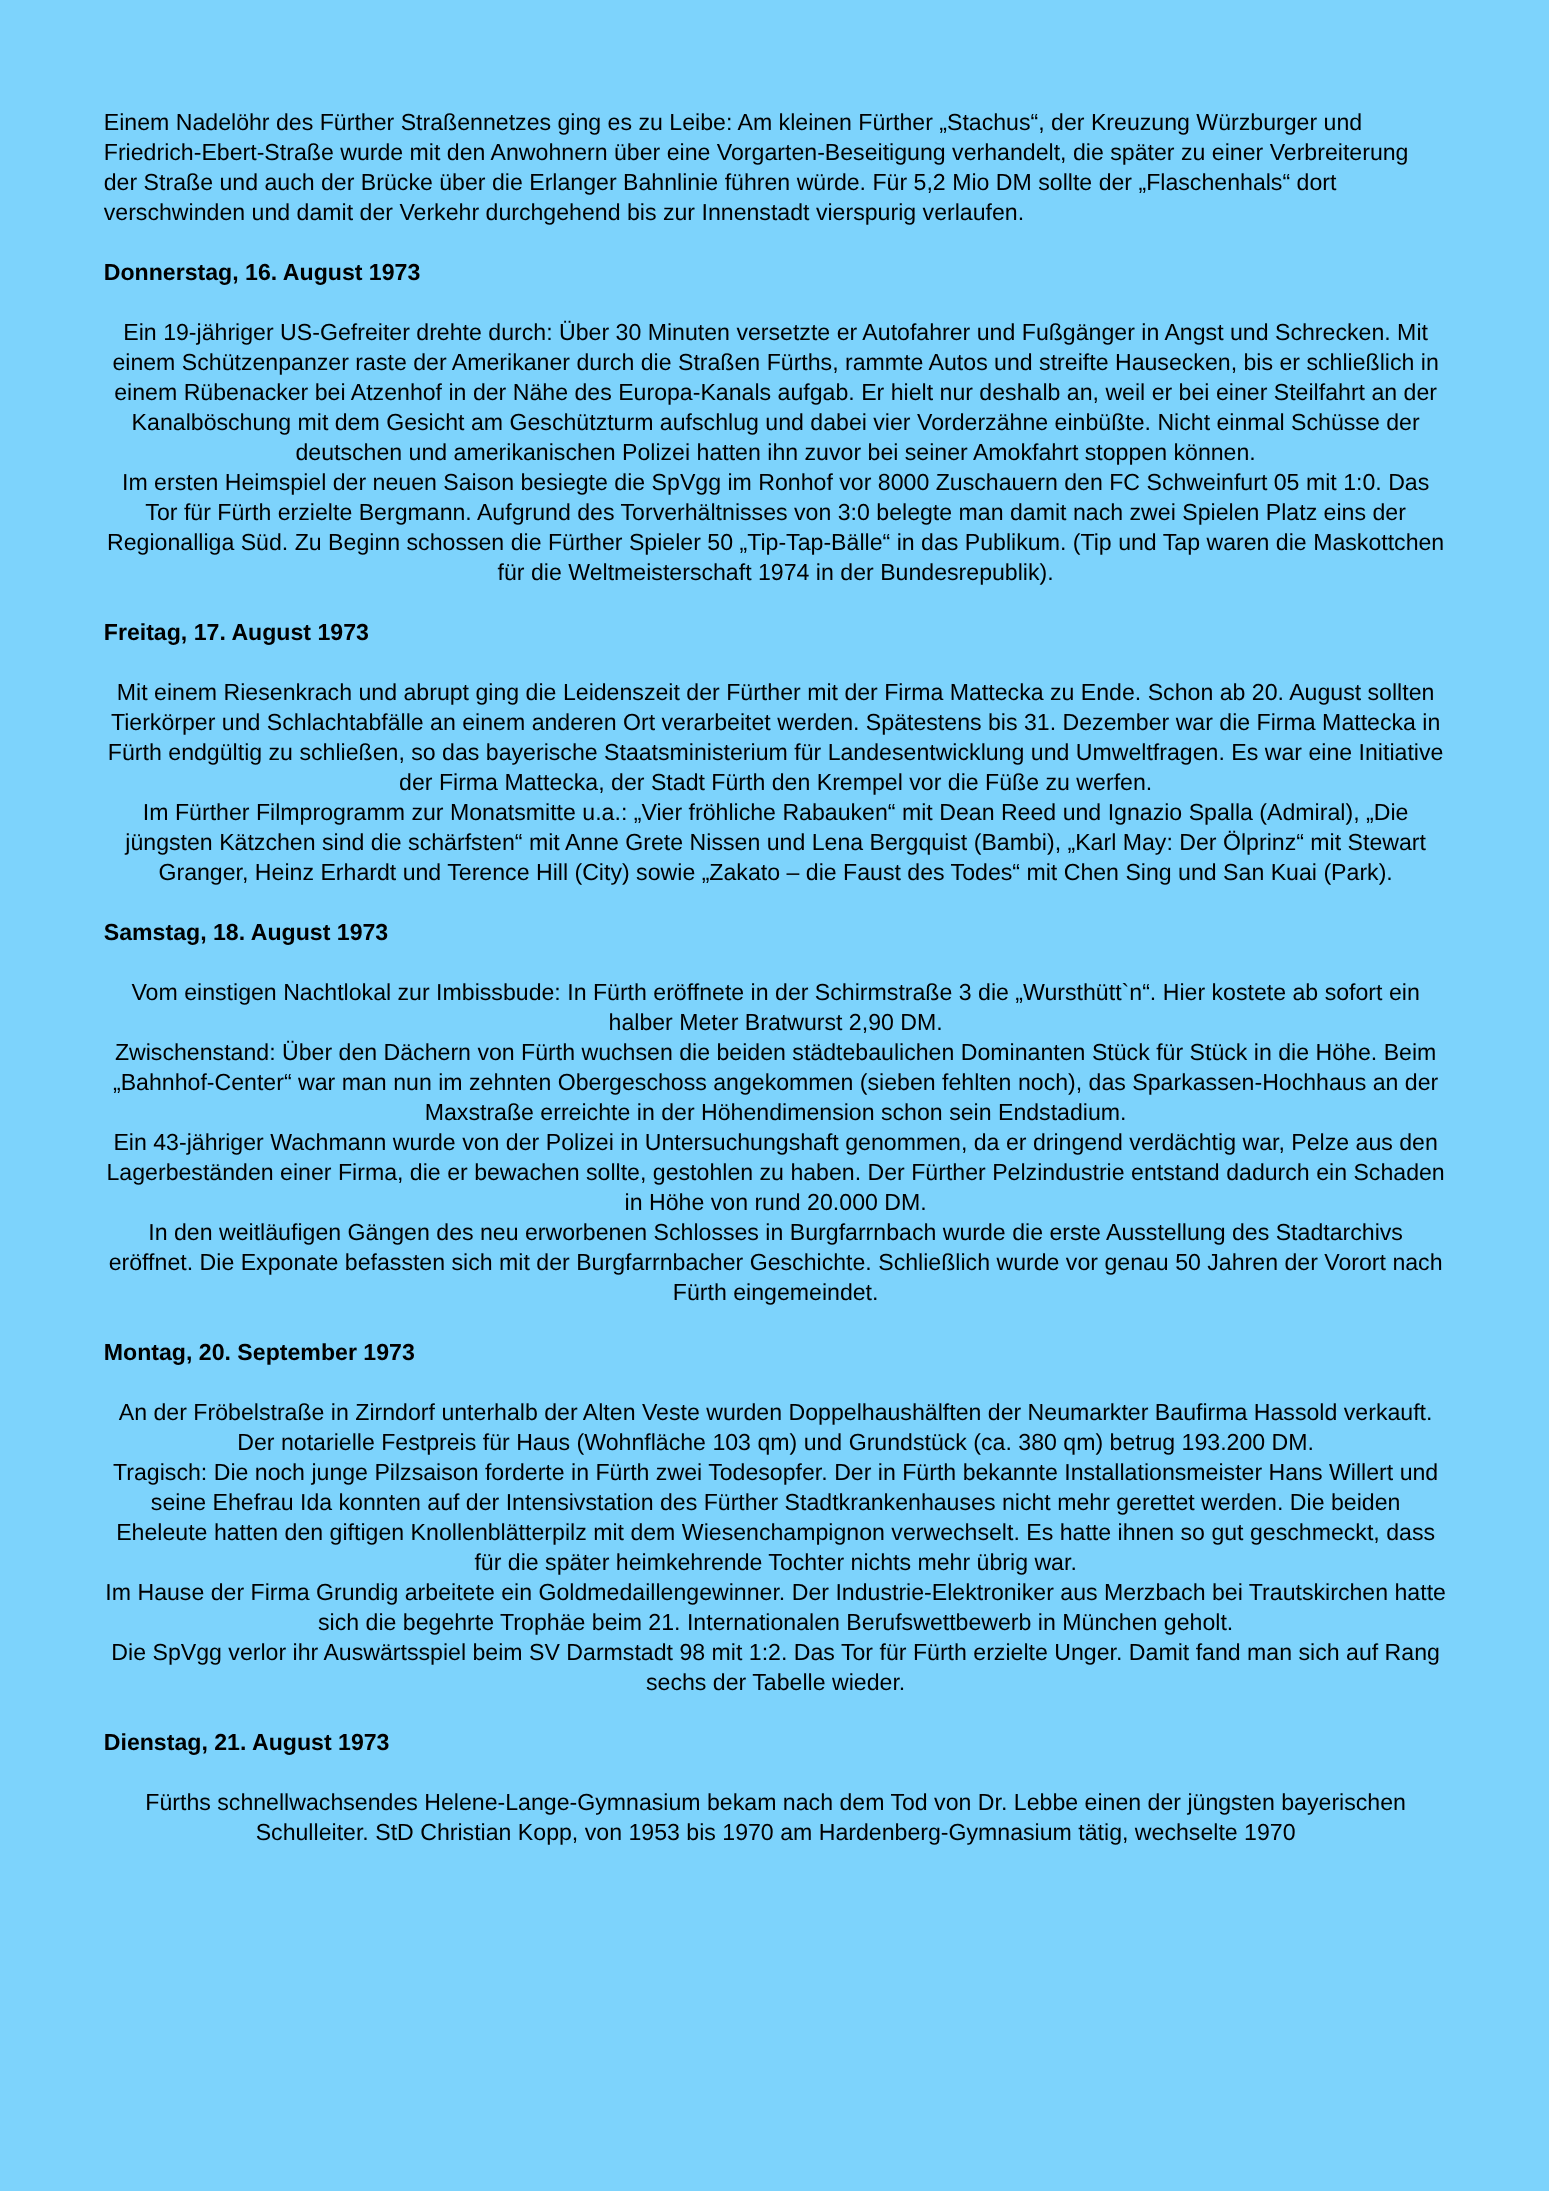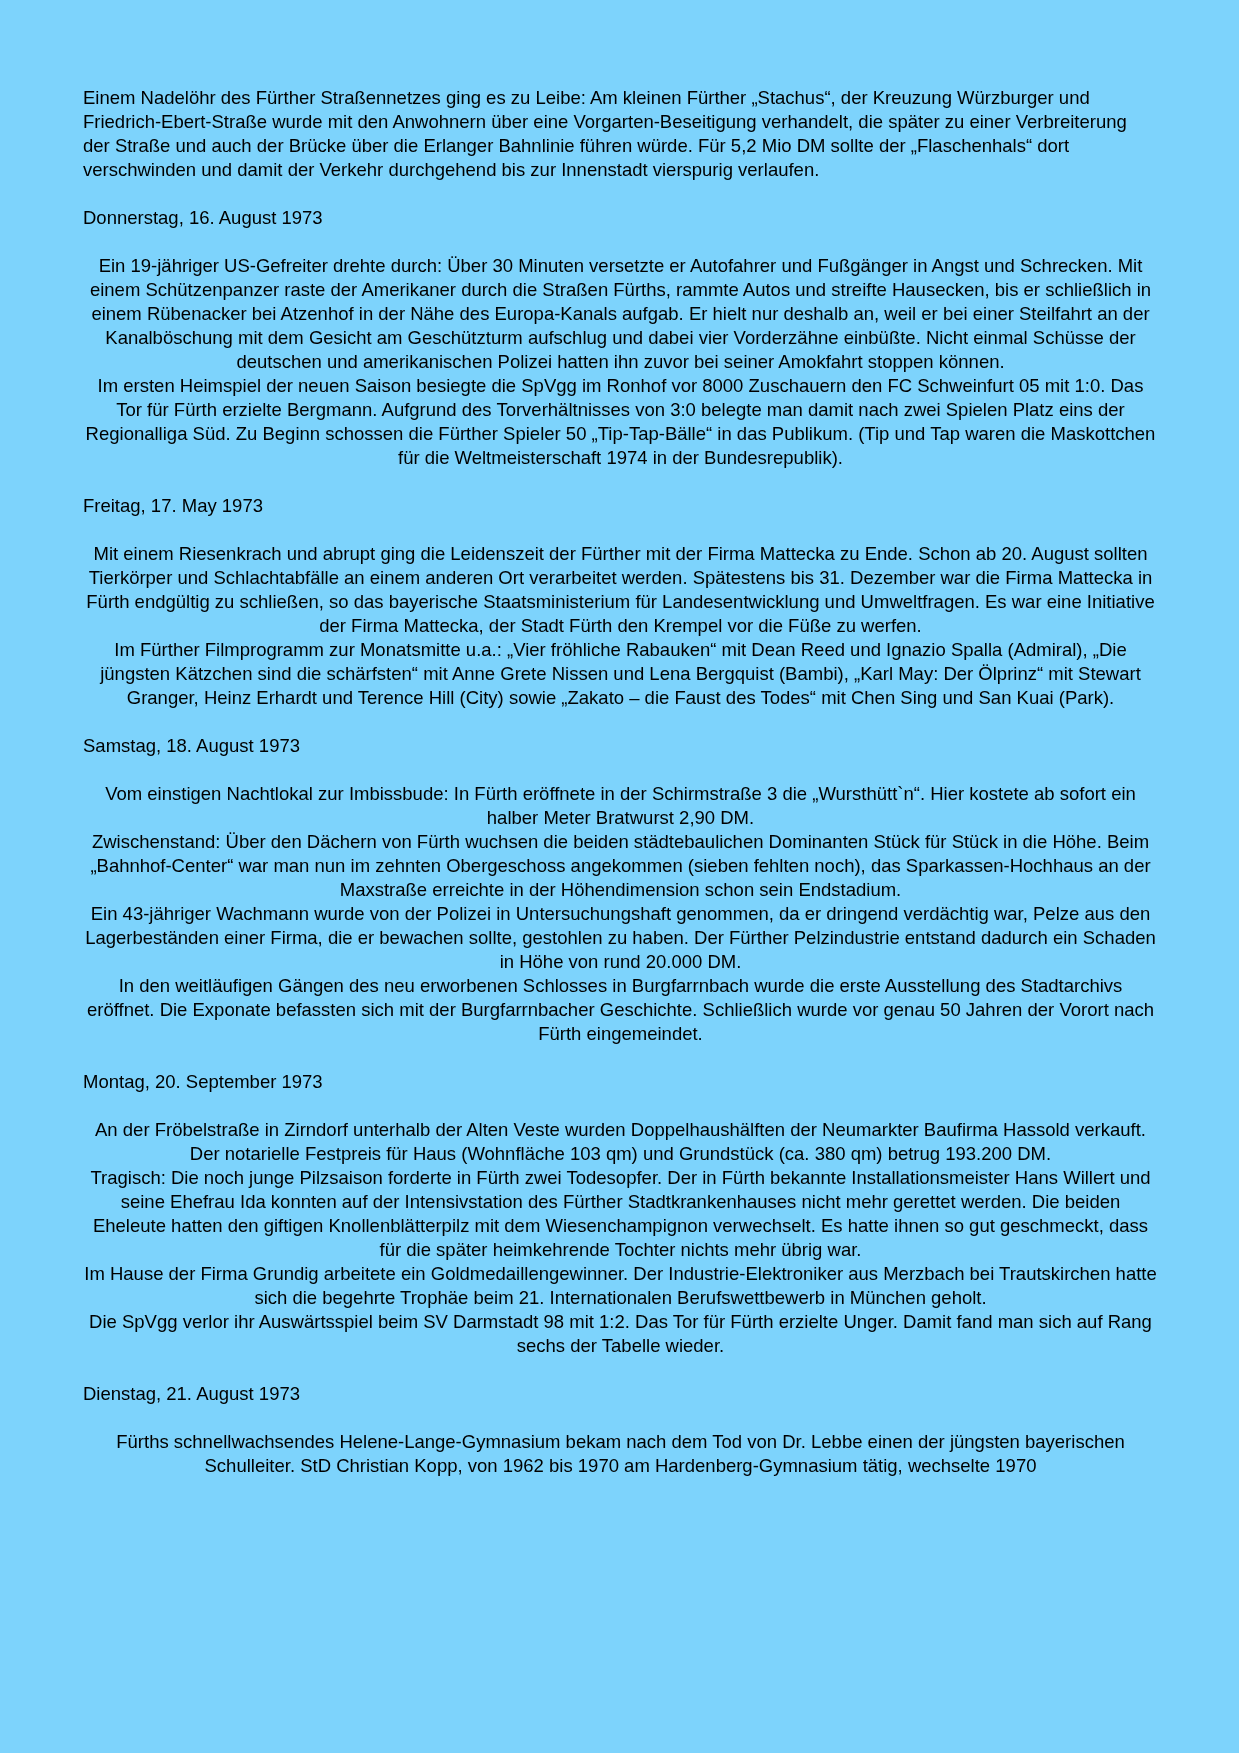--- a/index.html
+++ b/index.html
@@ -25,21 +25,21 @@
     position: absolute;
     left: 83px;
     top: 86px;
     width: 1075px;
     text-align: left;
   }
   .block {
     margin: 0 0 24px 0;
   }
   .heading {
-    font-weight: normal;
+    font-weight: bold;
     font-size: 18.5px;
     line-height: 24px;
     margin: 0 0 24px 0;
   }
   .para-group {
     margin: 0 0 24px 0;
   }
   .para-group p {
     margin: 0;
     padding: 0;
@@ -67,21 +67,21 @@
 
     <section>
       <h2 class="heading">Donnerstag, 16. August 1973</h2>
       <div class="para-group">
         <p>Ein 19-jähriger US-Gefreiter drehte durch: Über 30 Minuten versetzte er Autofahrer und Fußgänger in Angst und Schrecken. Mit einem Schützenpanzer raste der Amerikaner durch die Straßen Fürths, rammte Autos und streifte Hausecken, bis er schließlich in einem Rübenacker bei Atzenhof in der Nähe des Europa-Kanals aufgab. Er hielt nur deshalb an, weil er bei einer Steilfahrt an der Kanalböschung mit dem Gesicht am Geschützturm aufschlug und dabei vier Vorderzähne einbüßte. Nicht einmal Schüsse der deutschen und amerikanischen Polizei hatten ihn zuvor bei seiner Amokfahrt stoppen können.</p>
         <p>Im ersten Heimspiel der neuen Saison besiegte die SpVgg im Ronhof vor 8000 Zuschauern den FC Schweinfurt 05 mit 1:0. Das Tor für Fürth erzielte Bergmann. Aufgrund des Torverhältnisses von 3:0 belegte man damit nach zwei Spielen Platz eins der Regionalliga Süd. Zu Beginn schossen die Fürther Spieler 50 „Tip-Tap-Bälle“ in das Publikum. (Tip und Tap waren die Maskottchen für die Weltmeisterschaft 1974 in der Bundesrepublik).</p>
       </div>
     </section>
 
     <section>
-      <h2 class="heading">Freitag, 17. May 1973</h2>
+      <h2 class="heading">Freitag, 17. August 1973</h2>
       <div class="para-group">
         <p>Mit einem Riesenkrach und abrupt ging die Leidenszeit der Fürther mit der Firma Mattecka zu Ende. Schon ab 20. August sollten Tierkörper und Schlachtabfälle an einem anderen Ort verarbeitet werden. Spätestens bis 31. Dezember war die Firma Mattecka in Fürth endgültig zu schließen, so das bayerische Staatsministerium für Landesentwicklung und Umweltfragen. Es war eine Initiative der Firma Mattecka, der Stadt Fürth den Krempel vor die Füße zu werfen.</p>
         <p>Im Fürther Filmprogramm zur Monatsmitte u.a.: „Vier fröhliche Rabauken“ mit Dean Reed und Ignazio Spalla (Admiral), „Die jüngsten Kätzchen sind die schärfsten“ mit Anne Grete Nissen und Lena Bergquist (Bambi), „Karl May: Der Ölprinz“ mit Stewart Granger, Heinz Erhardt und Terence Hill (City) sowie „Zakato – die Faust des Todes“ mit Chen Sing und San Kuai (Park).</p>
       </div>
     </section>
 
     <section>
       <h2 class="heading">Samstag, 18. August 1973</h2>
       <div class="para-group">
         <p>Vom einstigen Nachtlokal zur Imbissbude: In Fürth eröffnete in der Schirmstraße 3 die „Wursthütt`n“. Hier kostete ab sofort ein halber Meter Bratwurst 2,90 DM.</p>
@@ -97,21 +97,21 @@
         <p>An der Fröbelstraße in Zirndorf unterhalb der Alten Veste wurden Doppelhaushälften der Neumarkter Baufirma Hassold verkauft. Der notarielle Festpreis für Haus (Wohnfläche 103 qm) und Grundstück (ca. 380 qm) betrug 193.200 DM.</p>
         <p>Tragisch: Die noch junge Pilzsaison forderte in Fürth zwei Todesopfer. Der in Fürth bekannte Installationsmeister Hans Willert und seine Ehefrau Ida konnten auf der Intensivstation des Fürther Stadtkrankenhauses nicht mehr gerettet werden. Die beiden Eheleute hatten den giftigen Knollenblätterpilz mit dem Wiesenchampignon verwechselt. Es hatte ihnen so gut geschmeckt, dass für die später heimkehrende Tochter nichts mehr übrig war.</p>
         <p>Im Hause der Firma Grundig arbeitete ein Goldmedaillengewinner. Der Industrie-Elektroniker aus Merzbach bei Trautskirchen hatte sich die begehrte Trophäe beim 21. Internationalen Berufswettbewerb in München geholt.</p>
         <p>Die SpVgg verlor ihr Auswärtsspiel beim SV Darmstadt 98 mit 1:2. Das Tor für Fürth erzielte Unger. Damit fand man sich auf Rang sechs der Tabelle wieder.</p>
       </div>
     </section>
 
     <section>
       <h2 class="heading">Dienstag, 21. August 1973</h2>
       <div class="para-group">
-        <p>Fürths schnellwachsendes Helene-Lange-Gymnasium bekam nach dem Tod von Dr. Lebbe einen der jüngsten bayerischen Schulleiter. StD Christian Kopp, von 1962 bis 1970 am Hardenberg-Gymnasium tätig, wechselte 1970</p>
+        <p>Fürths schnellwachsendes Helene-Lange-Gymnasium bekam nach dem Tod von Dr. Lebbe einen der jüngsten bayerischen Schulleiter. StD Christian Kopp, von 1953 bis 1970 am Hardenberg-Gymnasium tätig, wechselte 1970</p>
       </div>
     </section>
 
   </div>
 
   <div class="footer">
     <span>41</span>
   </div>
 </div>
 

